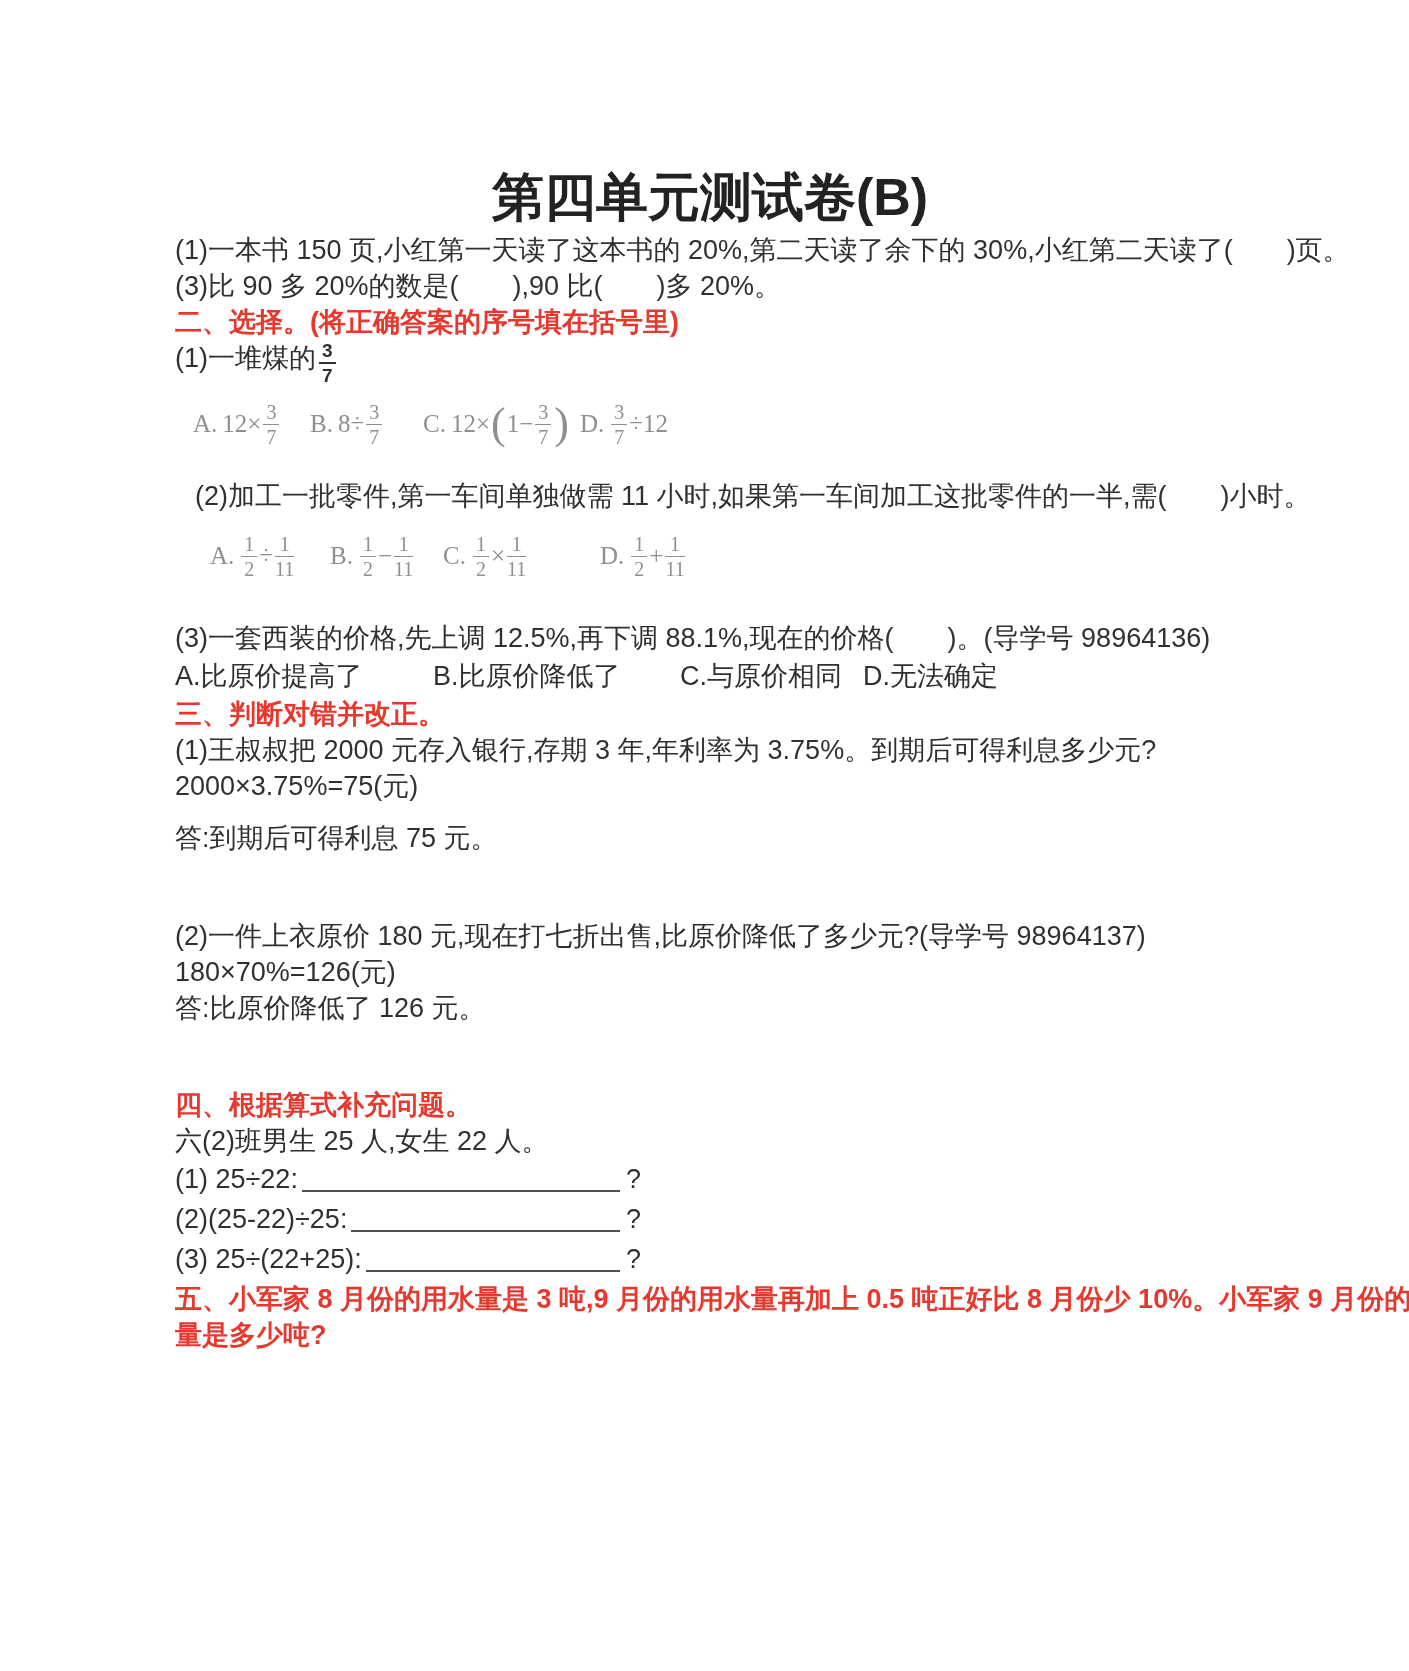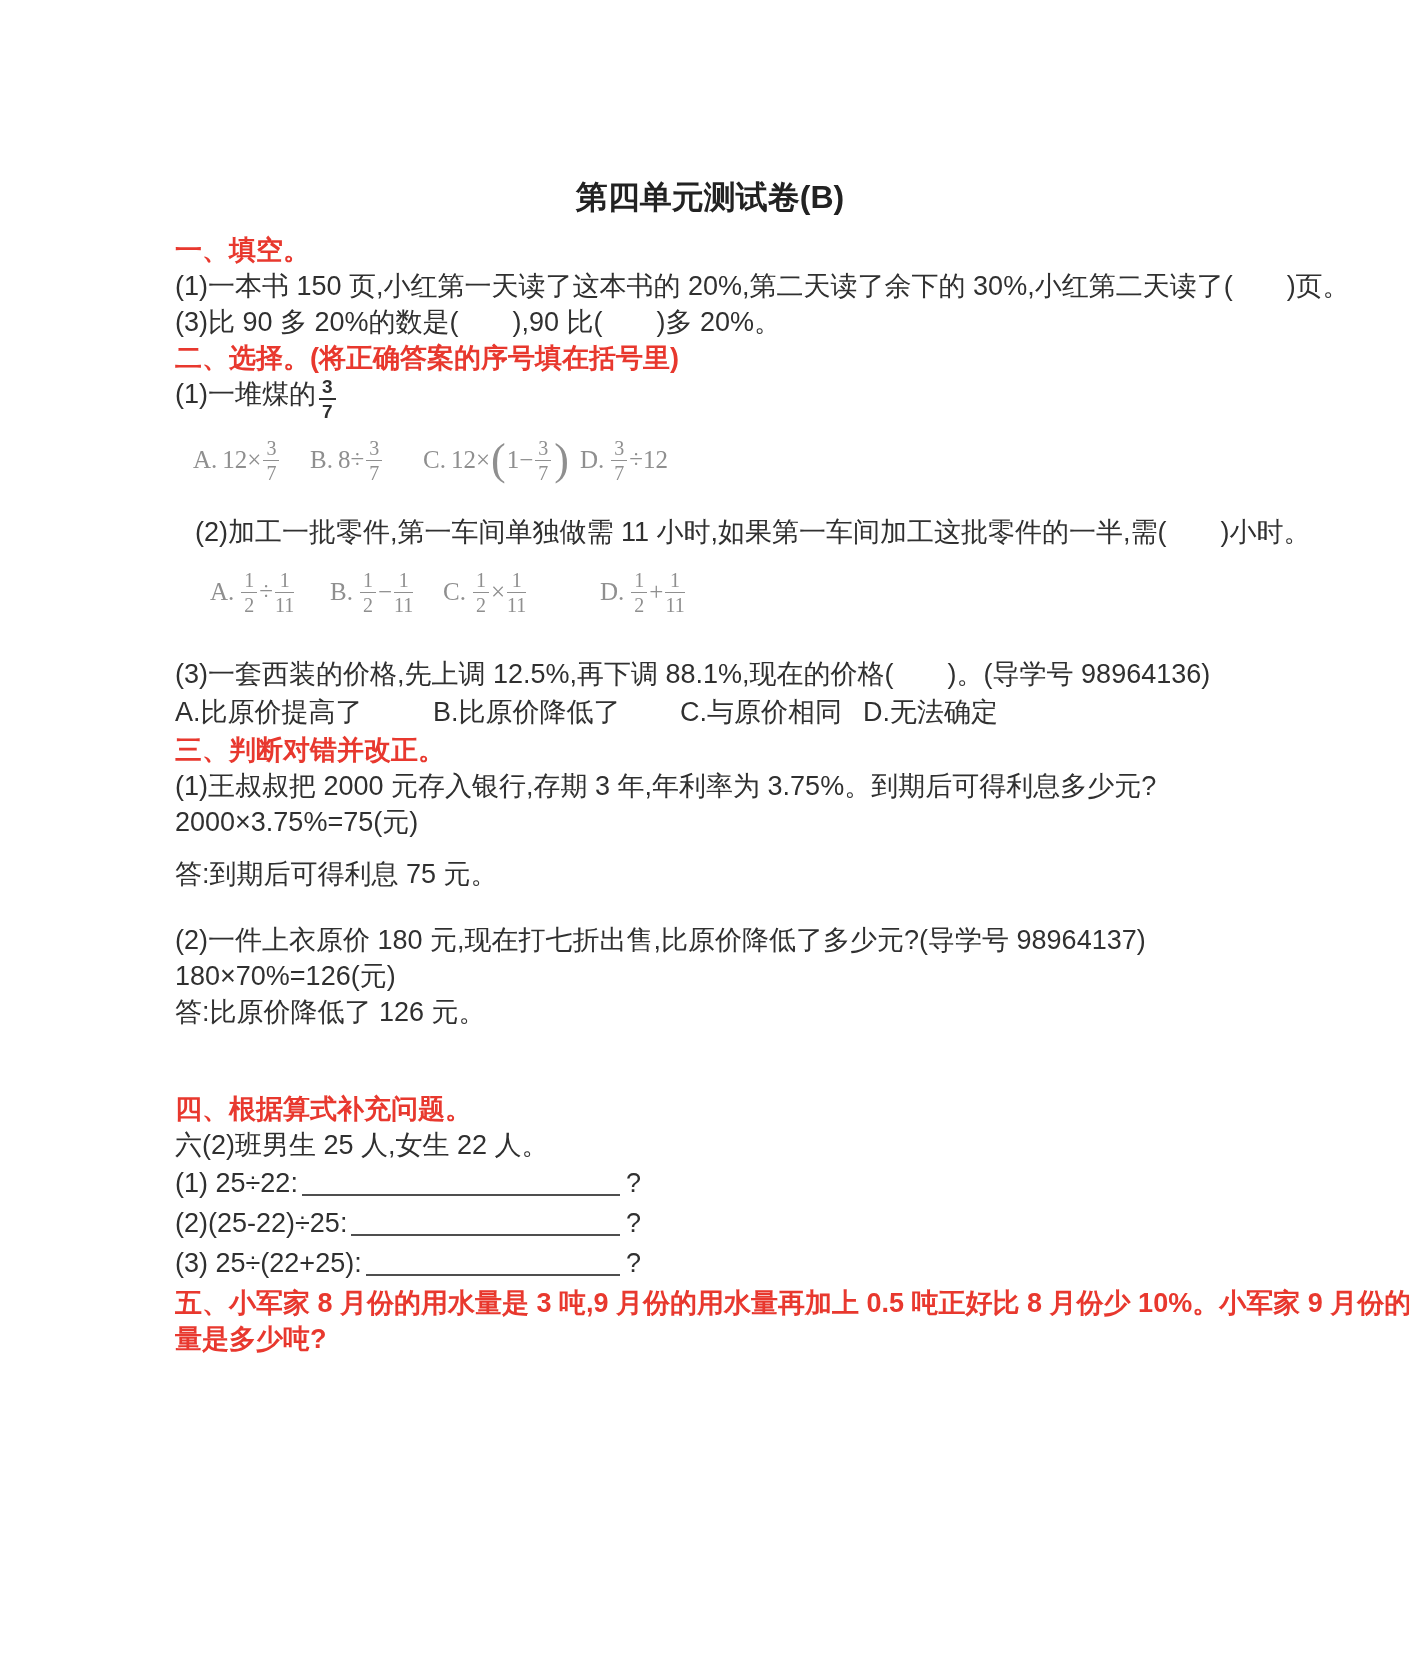--- a/index.html
+++ b/index.html
@@ -2,21 +2,21 @@
 <html><head>
 <meta charset="utf-8">
 <style>
   html,body{margin:0;padding:0;}
   body{
     width:1409px;height:1671px;background:#ffffff;overflow:hidden;
     font-family:"Liberation Sans",sans-serif;color:#303030;
   }
   .doc{padding:170px 164px 0 175px;font-size:27px;line-height:36px;}
   .title{
-    font-size:32px;line-height:54px;font-weight:bold;text-align:center;
+    font-size:52px;line-height:54px;font-weight:bold;text-align:center;
     margin:0 0 8px 0;color:#222;
   }
   .red{color:#e8382e;font-weight:600;}
   .line{white-space:nowrap;}
   
   .qfrac-line{display:flex;align-items:flex-start;height:52px;white-space:nowrap;}
   .frac{display:inline-block;text-align:center;line-height:1;vertical-align:middle;}
   .frac .num{display:block;border-bottom:2px solid currentColor;padding:1px 3px 2px;}
   .frac .den{display:block;padding-top:2px;}
   .frac-dark{font-size:19px;font-weight:bold;margin:0 3px;color:#303030;}
@@ -28,37 +28,36 @@
   .opt{position:absolute;top:0;height:100%;display:flex;align-items:center;white-space:nowrap;}
   .olabel{margin-right:5px;}
   .opt .frac{font-size:20px;margin:0 2px;}
   .opt .frac .num{border-bottom-width:1px;}
   .bigp{font-size:44px;font-weight:400;line-height:1;margin:0 1px;}
   .mt16{margin-top:26px;margin-left:20px;}
   .mt14{margin-top:14px;}
   .mt36{margin-top:36px;}
   .mt2{margin-top:2px;}
   .mt4{margin-top:16px;}
-  .mt62{margin-top:30px;}
+  .mt62{margin-top:62px;}
   .mt61{margin-top:61px;}
   
   .choices{position:relative;height:36px;margin-top:2px;white-space:nowrap;}
   .choices span{position:absolute;top:0;}
   
   .fill-row{display:flex;align-items:flex-end;width:466px;line-height:40px;white-space:nowrap;}
   .blank{flex:1;border-bottom:2px solid #4f4f4f;height:22px;margin:0 6px 7px 4px;}
 </style>
 </head>
 <body>
 
 <div class="doc">
 
   <h1 class="title">第四单元测试卷(B)</h1>
 
-  <div class="line red">一、填空。</div>
   <div class="line">(1)一本书 150 页,小红第一天读了这本书的 20%,第二天读了余下的 30%,小红第二天读了(　　)页。</div>
   <div class="line">(3)比 90 多 20%的数是(　　),90 比(　　)多 20%。</div>
 
   <div class="line red">二、选择。(将正确答案的序号填在括号里)</div>
 
   <div class="qfrac-line">
     <span>(1)一堆煤的</span>
     <span class="frac frac-dark">
         <span class="num">3</span>
         <span class="den">7</span>

